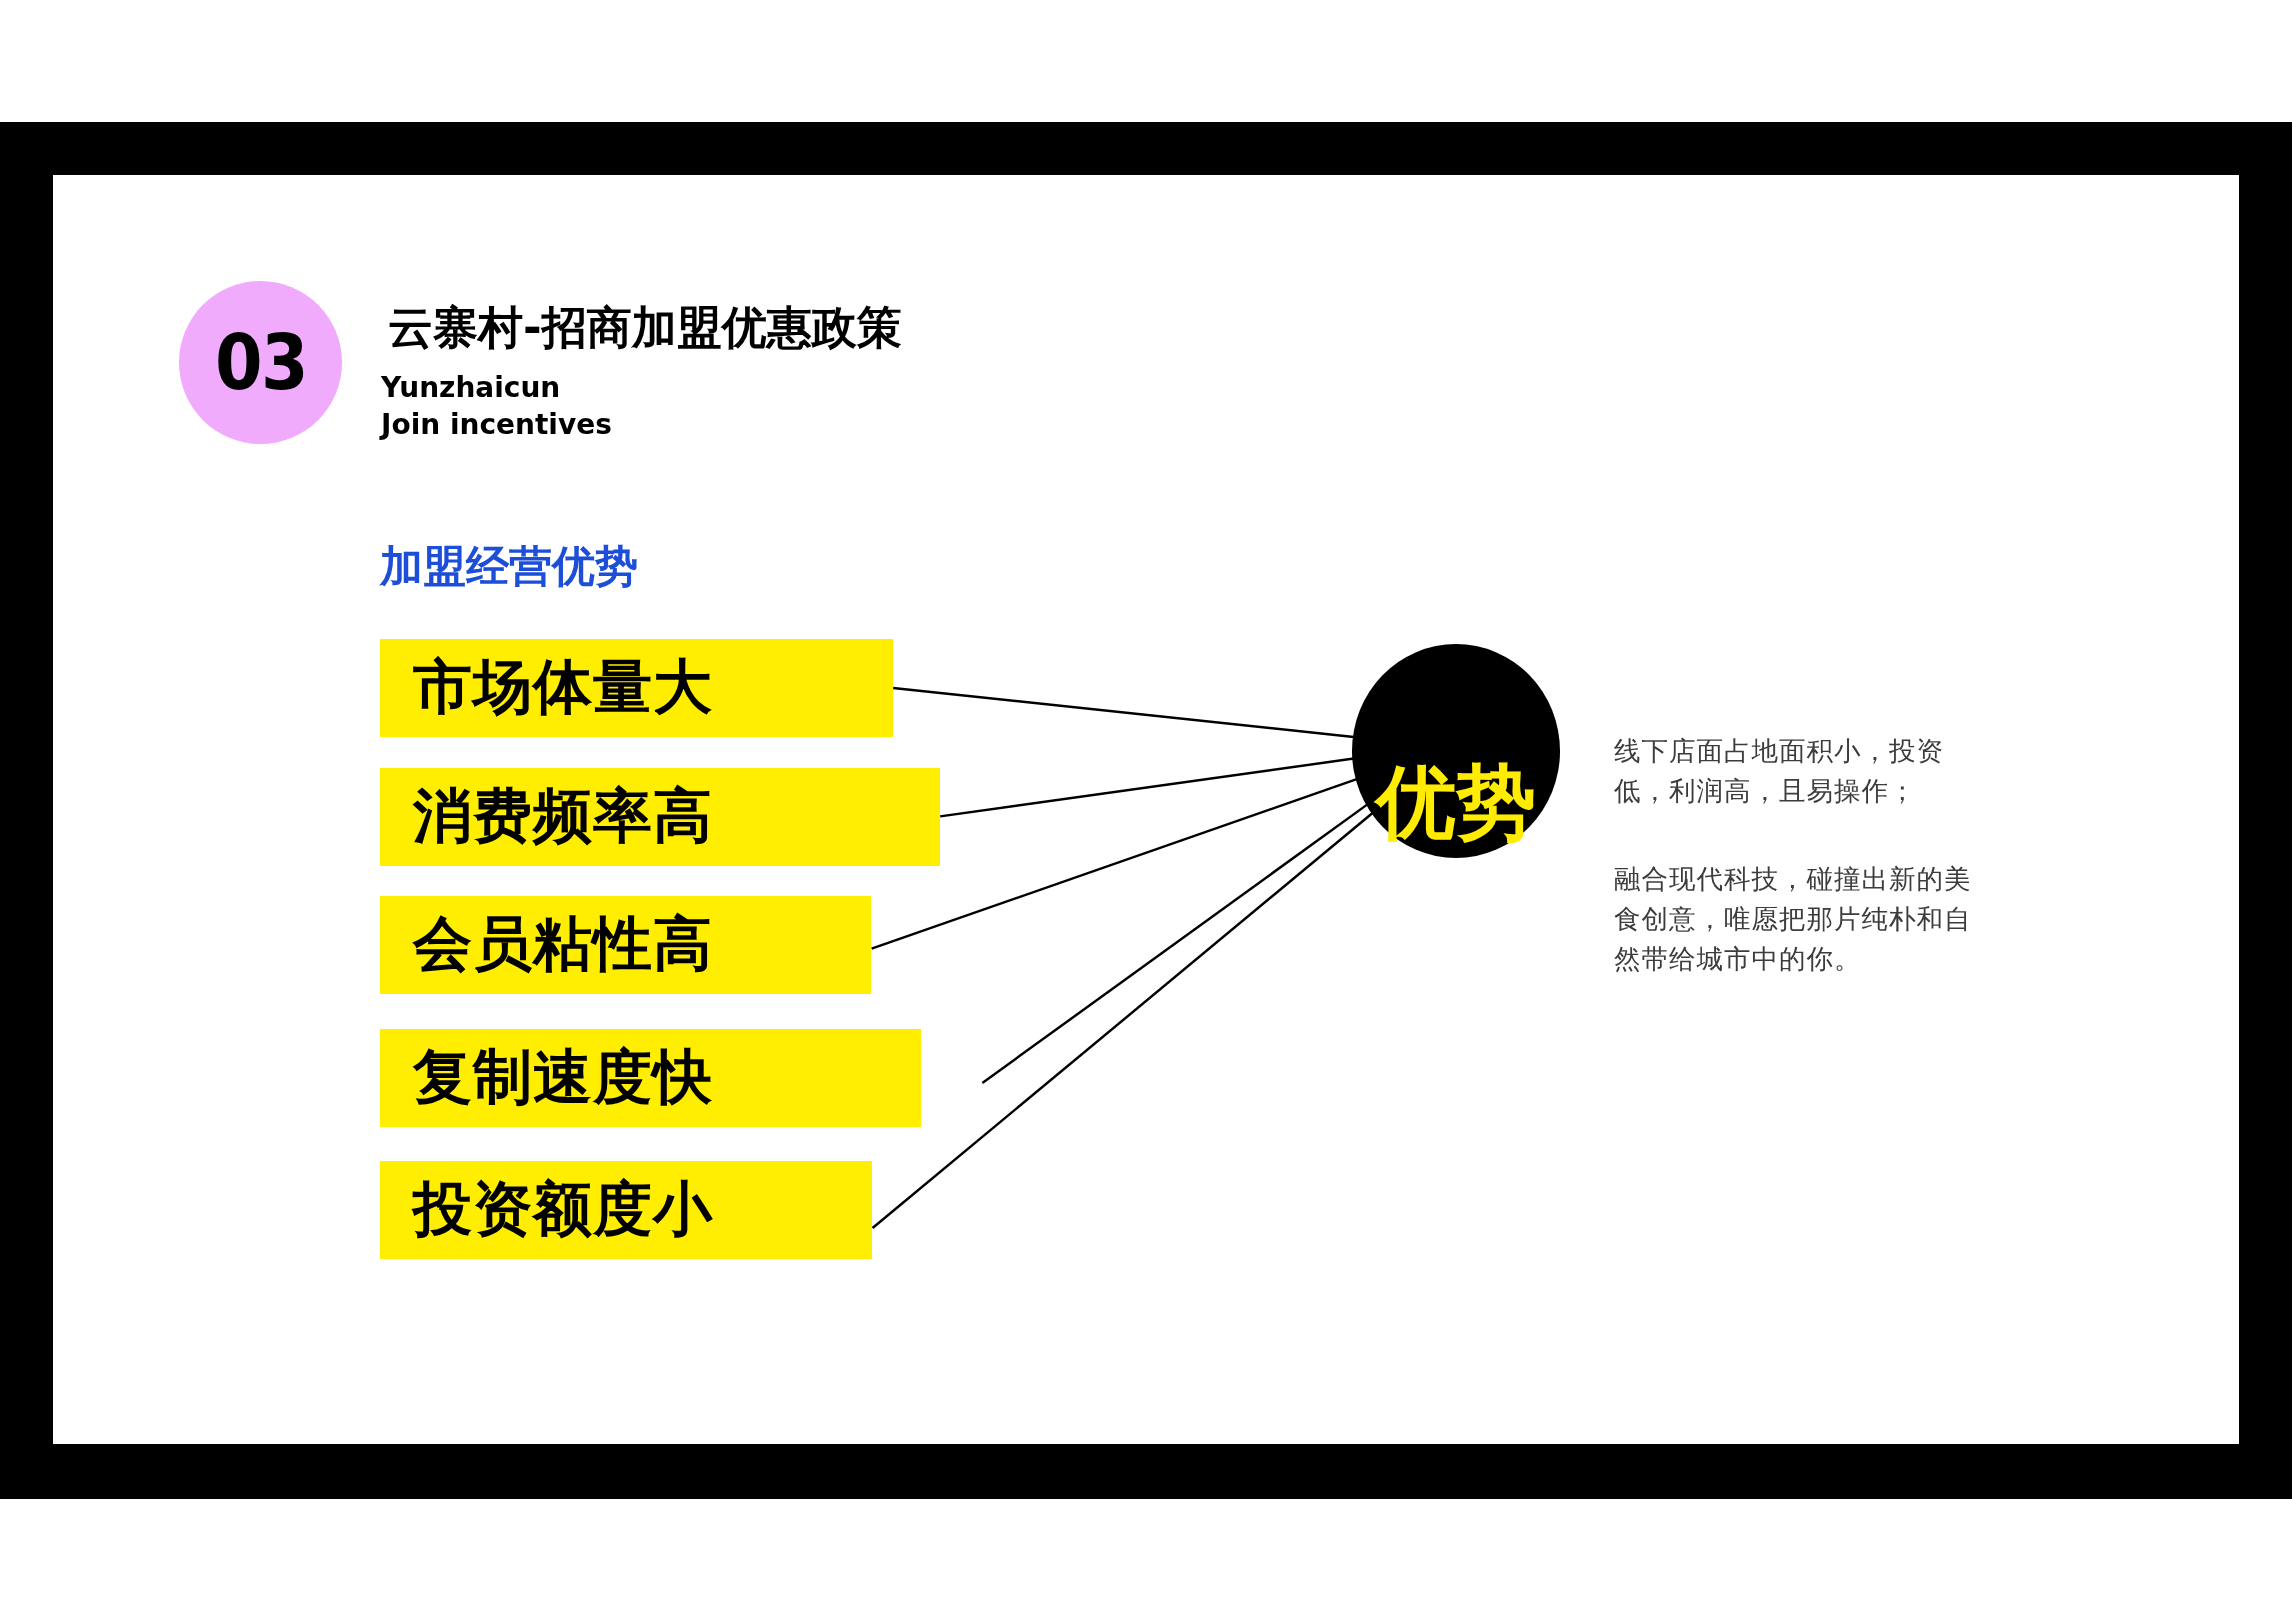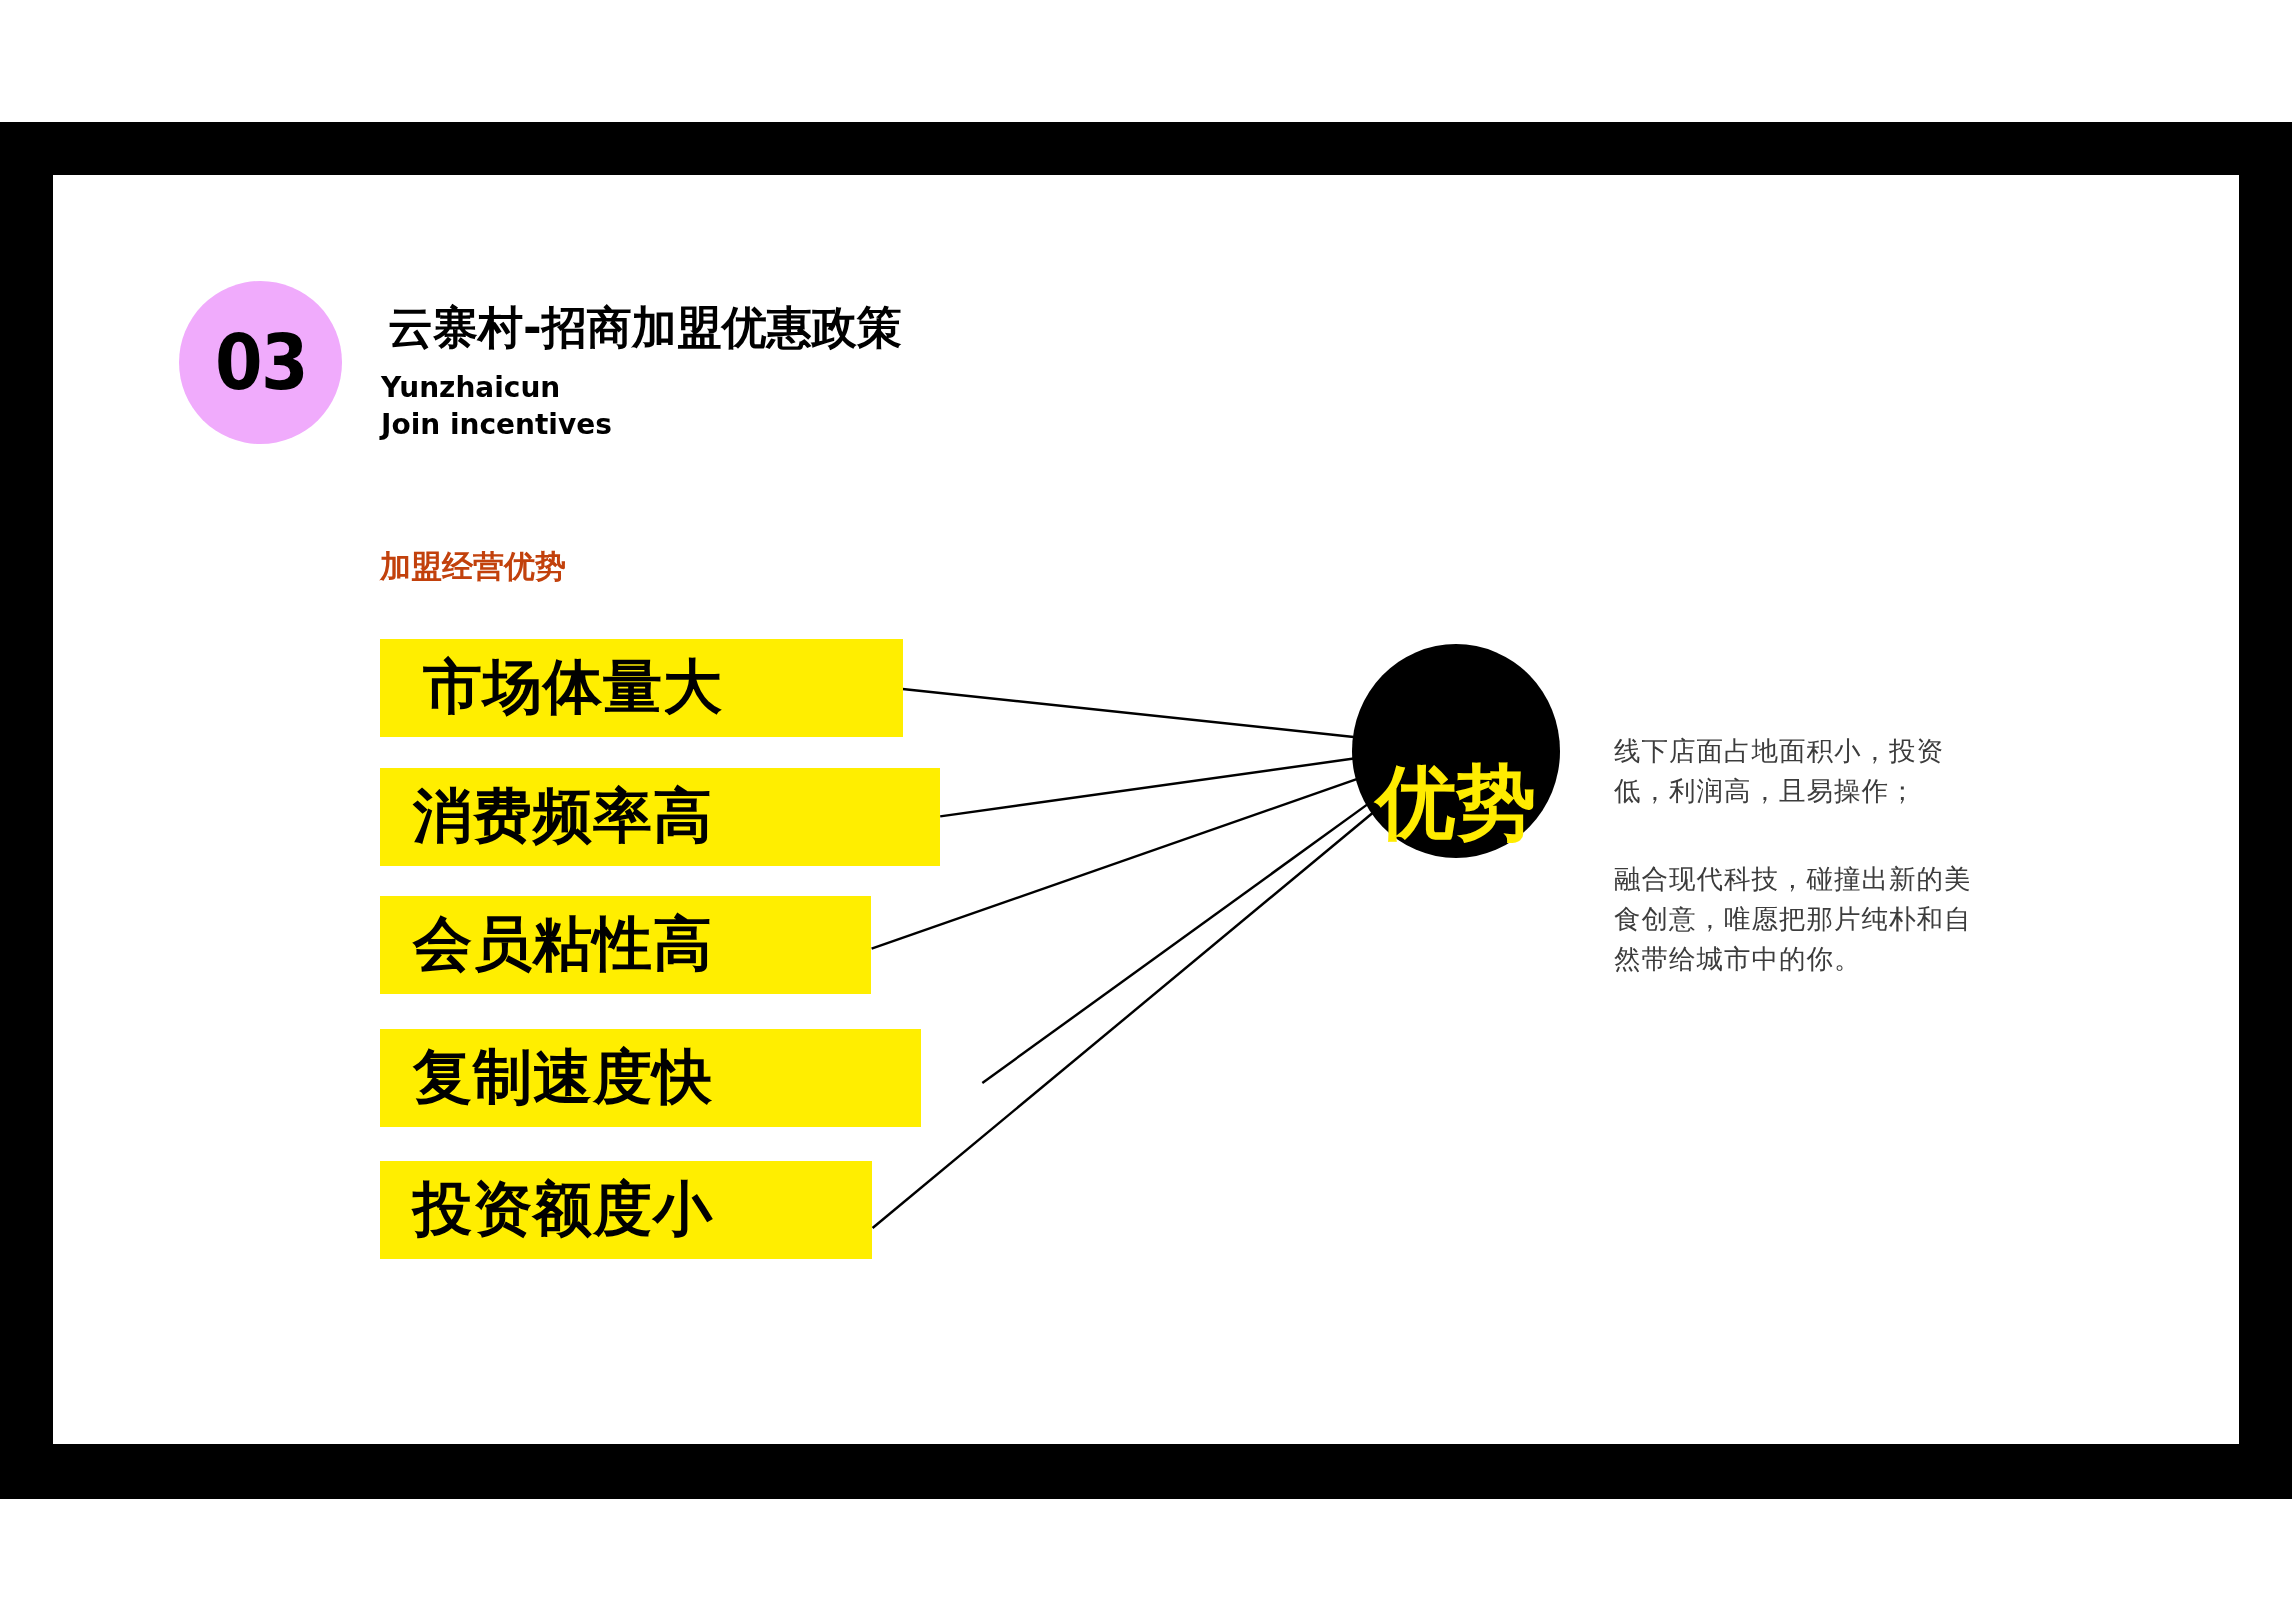--- a/index.html
+++ b/index.html
@@ -69,23 +69,23 @@
       font-size: 28px;
       font-weight: bold;
       color: #000000;
       line-height: 37px;
       white-space: nowrap;
     }
     .section-heading {
       position: absolute;
       left: 380px;
       top: 535px;
-      font-size: 31px;
+      font-size: 43px;
       font-weight: bold;
-      color: #c2410c;
+      color: #1d4ed8;
       white-space: nowrap;
       line-height: 63px;
     }
     .adv-box {
       position: absolute;
       left: 380px;
       height: 98px;
       background: #ffee00;
       display: flex;
       align-items: center;
@@ -159,21 +159,21 @@
 <div class="section-heading">加盟经营优势</div>
 
 <svg class="connectors" viewBox="0 0 2339 1653" xmlns="http://www.w3.org/2000/svg">
   <line x1="911" y1="702" x2="1381" y2="752" stroke="#000" stroke-width="2.5"></line>
   <line x1="959" y1="833" x2="1381" y2="774" stroke="#000" stroke-width="2.5"></line>
   <line x1="889" y1="968" x2="1384" y2="795" stroke="#000" stroke-width="2.5"></line>
   <line x1="1002" y1="1105" x2="1396" y2="820" stroke="#000" stroke-width="2.5"></line>
   <line x1="890" y1="1253" x2="1402" y2="828" stroke="#000" stroke-width="2.5"></line>
 </svg>
 
-<div class="adv-box" style="top:639px;width:513px;padding-left:10px;">
+<div class="adv-box" style="top:639px;width:513px;">
   <span>市场体量大</span>
 </div>
 <div class="adv-box" style="top:768px;width:560px;">
   <span>消费频率高</span>
 </div>
 <div class="adv-box" style="top:896px;width:491px;">
   <span>会员粘性高</span>
 </div>
 <div class="adv-box" style="top:1029px;width:541px;">
   <span>复制速度快</span>

